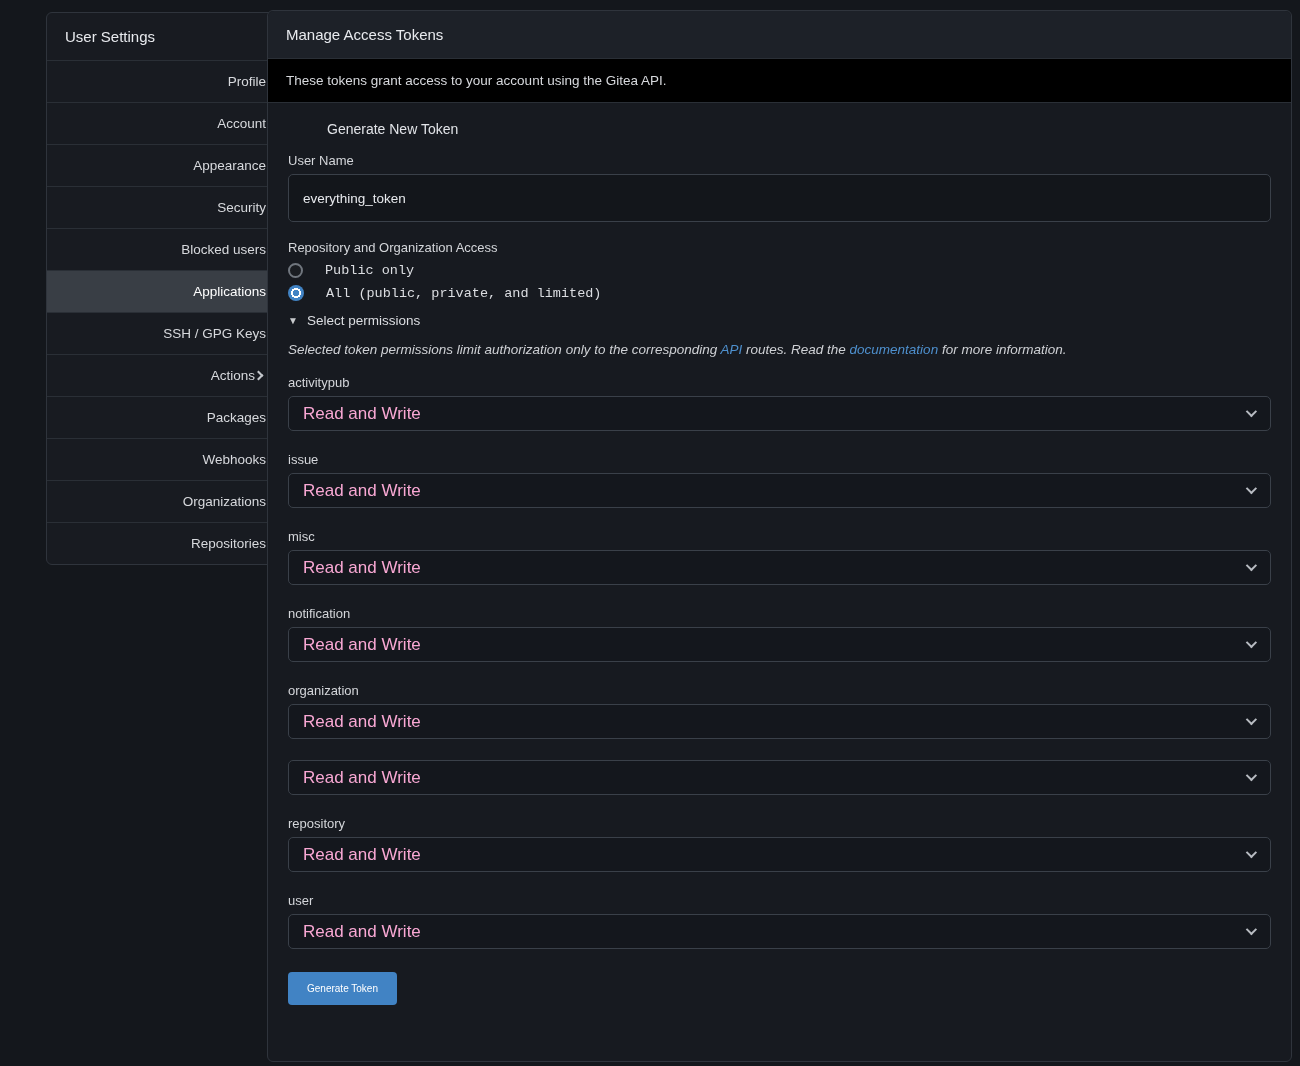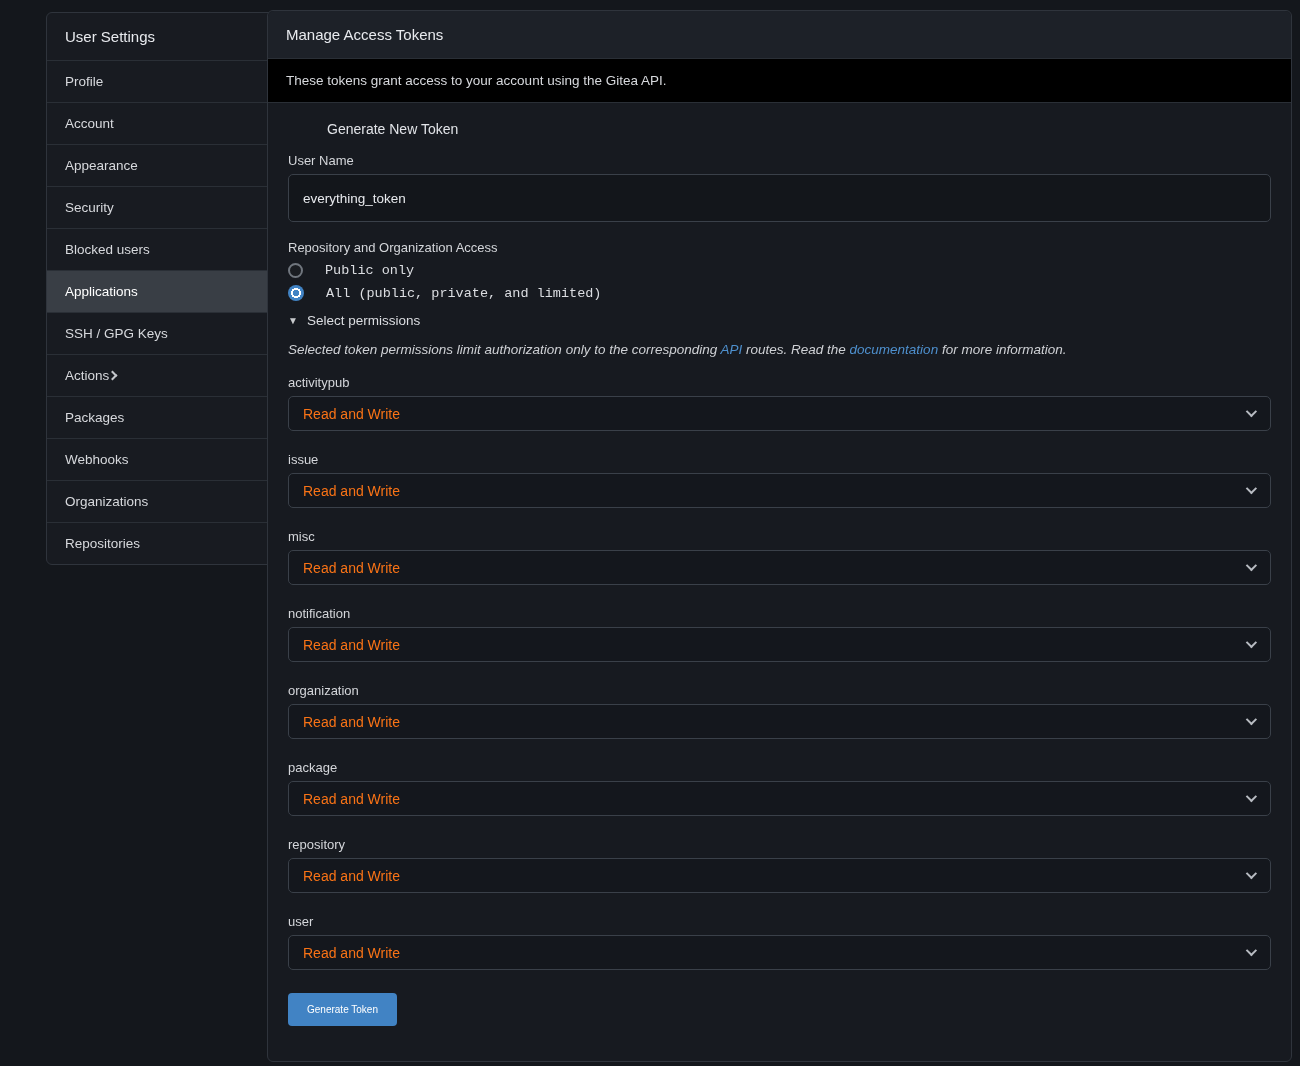--- a/index.html
+++ b/index.html
@@ -25,21 +25,21 @@
     padding: 15px 18px;
     font-size: 15px;
     color: #e8eaee;
   }
   .sidebar-item {
     padding: 13px 18px;
     font-size: 13.5px;
     color: #d7d9dd;
     border-top: 1px solid #2a2f36;
     cursor: pointer;
-    display: flex; align-items: center; justify-content: flex-start;
+    display: flex; align-items: center; justify-content: flex-end;
   }
   .sidebar-item.active {
     background: #393e45;
     color: #ffffff;
   }
   .chev-right {
     width: 7px; height: 7px;
     border-right: 2px solid #c3c6cb;
     border-bottom: 2px solid #c3c6cb;
     transform: rotate(-45deg);
@@ -133,21 +133,21 @@
 
   .scope-label { font-size: 13px; color: #d4d6da; margin-bottom: 6px; }
   .scope-select {
     position: relative;
     width: 100%; height: 35px;
     background: #14171d;
     border: 1px solid #3a4049;
     border-radius: 5px;
     display: flex; align-items: center;
     padding: 0 14px;
-    font-size: 14px; color: #f97316;
+    font-size: 17px; color: #f9a8d4;
     margin-bottom: 21px;
     cursor: pointer;
   }
   .chev-down {
     position: absolute; right: 16px; top: 12px;
     width: 8px; height: 8px;
     border-right: 2px solid #b8bcc2;
     border-bottom: 2px solid #b8bcc2;
     transform: rotate(45deg) translateY(-2px);
   }
@@ -264,21 +264,20 @@
         <span>Read and Write</span>
         <span class="chev-down"></span>
       </div>
 
       <div class="scope-label">organization</div>
       <div class="scope-select">
         <span>Read and Write</span>
         <span class="chev-down"></span>
       </div>
 
-      <div class="scope-label">package</div>
       <div class="scope-select">
         <span>Read and Write</span>
         <span class="chev-down"></span>
       </div>
 
       <div class="scope-label">repository</div>
       <div class="scope-select">
         <span>Read and Write</span>
         <span class="chev-down"></span>
       </div>

